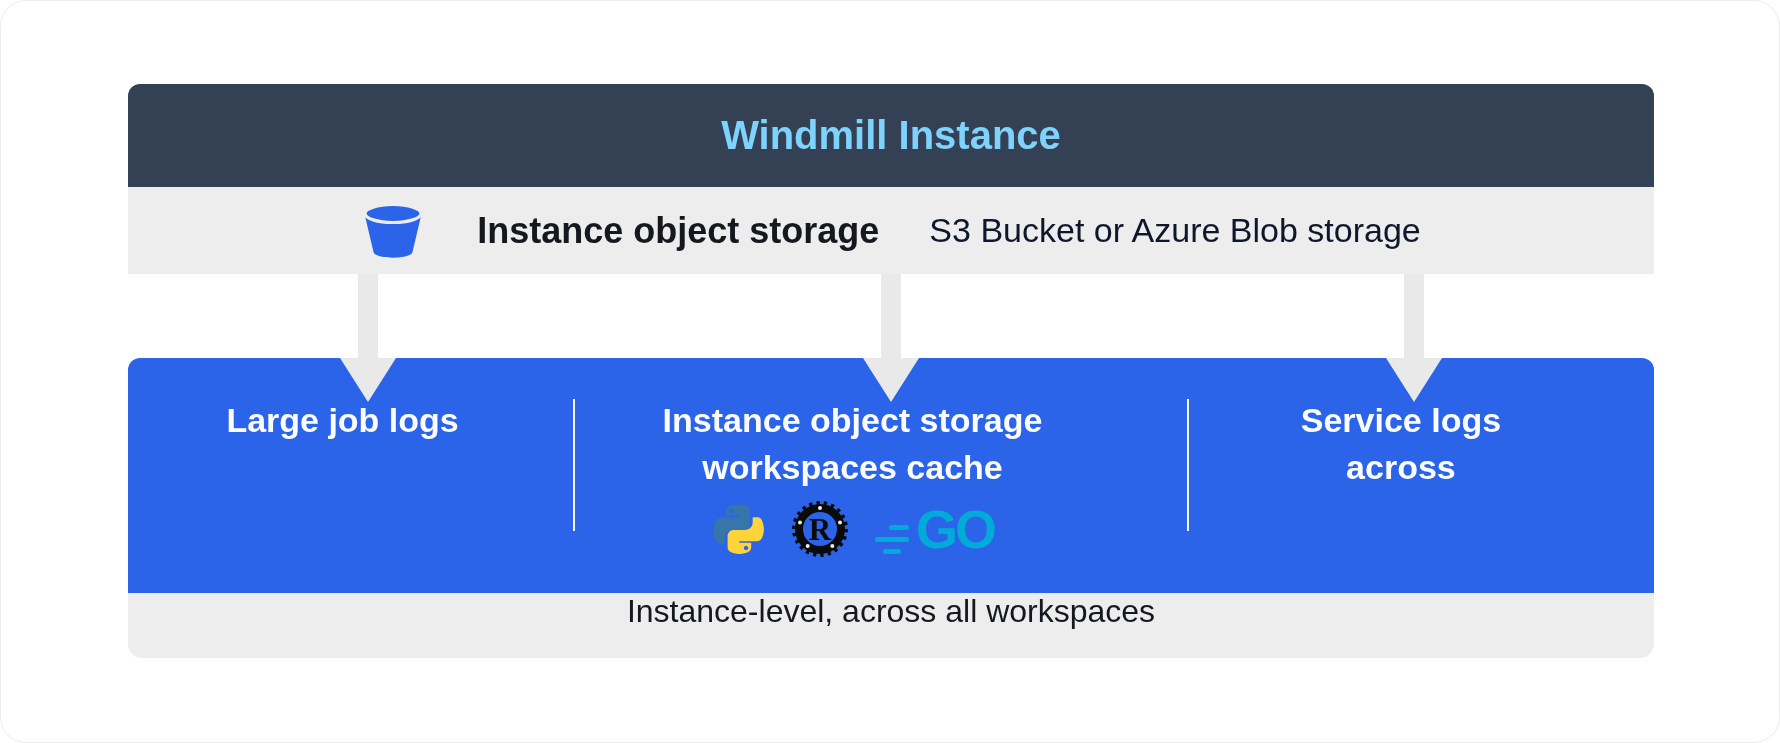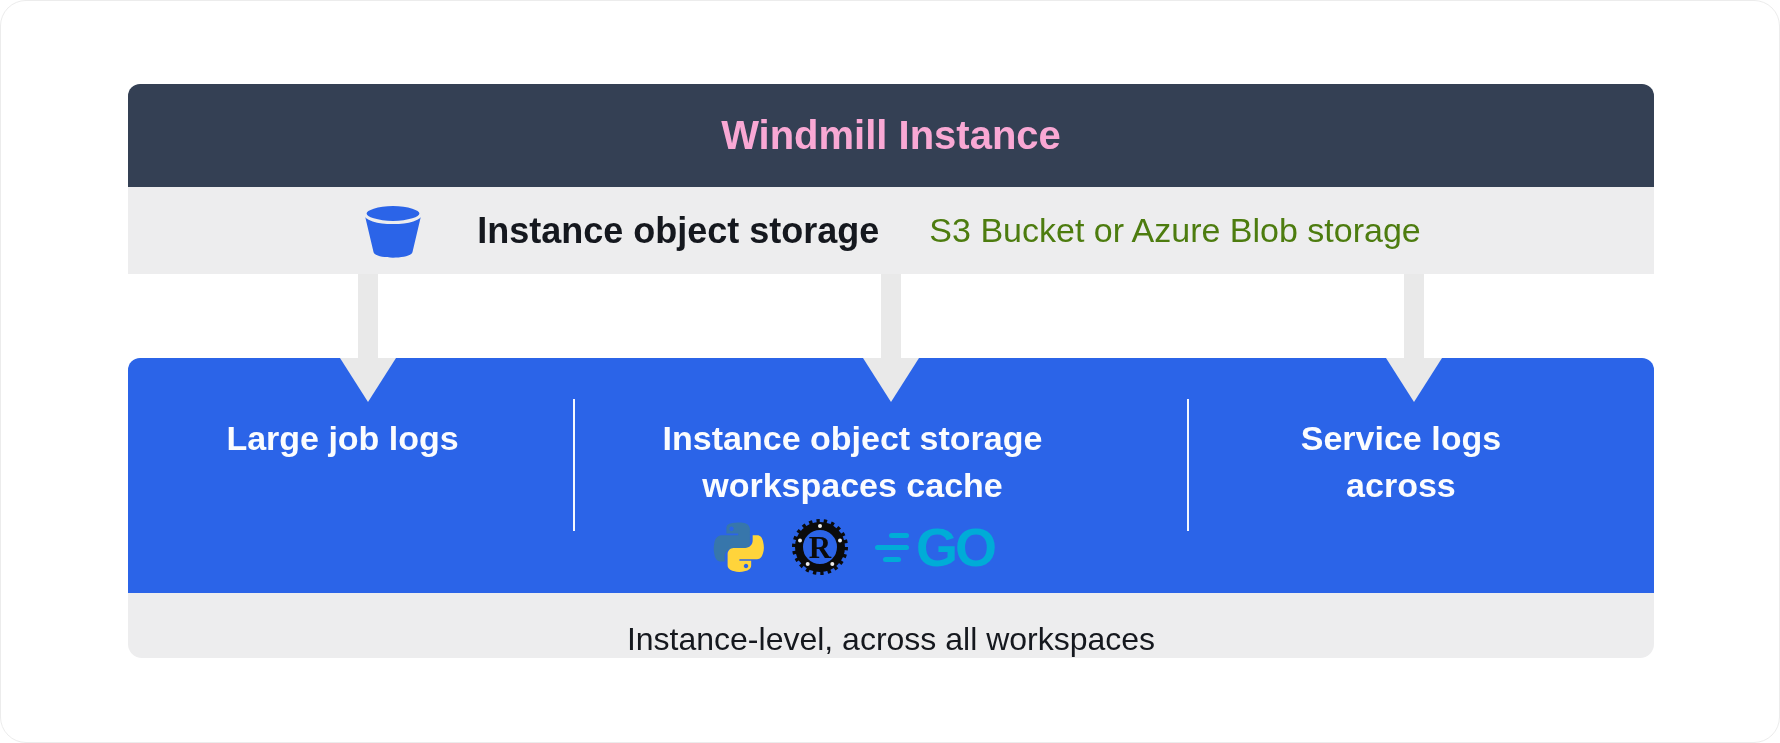--- a/index.html
+++ b/index.html
@@ -24,39 +24,39 @@
 
   
   .header {
     position: absolute; left: 0; top: 0;
     width: 1526px; height: 103px;
     background: #344054;
     border-radius: 12px 12px 0 0;
     display: flex; align-items: center; justify-content: center;
   }
   .header-title {
-    color: #f9a8d4; font-size: 40px; font-weight: 700;
+    color: #7dd3fc; font-size: 40px; font-weight: 700;
   }
 
   
   .storage-bar {
     position: absolute; left: 0; top: 103px;
     width: 1526px; height: 87px;
     background: #ededee;
     display: flex; align-items: center; justify-content: center;
   }
   .bucket-wrap { width: 64px; height: 64px; margin-top: 4px; flex: 0 0 auto; }
   .storage-title {
     margin-left: 52px;
     color: #15181e; font-size: 36px; font-weight: 700;
     white-space: nowrap;
   }
   .storage-subtitle {
     margin-left: 50px;
-    color: #4d7c0f; font-size: 34px; font-weight: 400;
+    color: #0f172a; font-size: 34px; font-weight: 400;
     white-space: nowrap;
   }
 
   
   .gap-row {
     position: absolute; left: 0; top: 190px;
     width: 1526px; height: 84px; background: #ffffff;
   }
   .arrow-shaft {
     position: absolute; top: 190px;
@@ -79,21 +79,21 @@
 
   
   .blue-panel {
     position: absolute; left: 0; top: 274px;
     width: 1526px; height: 235px;
     background: #2b64e8;
     border-radius: 12px 12px 0 0;
     display: flex;
   }
   .feature {
-    padding-top: 57px;
+    padding-top: 39px;
     text-align: center;
     color: #fbfcfe;
   }
   .feature-left   { width: 446px; }
   .feature-middle { width: 614px; }
   .feature-right  { width: 526px; }
   .feature-line {
     display: block;
     font-size: 34px; font-weight: 700; line-height: 47px;
     white-space: nowrap;
@@ -107,39 +107,39 @@
   .divider-2 { left: 1059px; }
 
   .logos-row {
     margin-top: 9px;
     display: flex; align-items: center; justify-content: center;
     gap: 26px; height: 58px;
   }
   .logo { display: flex; align-items: center; }
 
   
-  .go-logo { display: flex; align-items: center; gap: 7px; }
+  .go-logo { display: flex; align-items: flex-end; gap: 7px; }
   .go-lines { display: flex; flex-direction: column; align-items: flex-end; gap: 7px; }
   .go-line { height: 5px; background: #00ACD7; border-radius: 3px; }
   .go-line-1 { width: 20px; }
   .go-line-2 { width: 34px; }
   .go-line-3 { width: 18px; margin-right: 8px; }
   .go-text {
     color: #00ACD7; font-size: 54px; font-weight: 700;
     letter-spacing: -3px; line-height: 50px;
     font-family: "Liberation Sans", sans-serif;
   }
 
   
   .footer-bar {
     position: absolute; left: 0; top: 509px;
     width: 1526px; height: 65px;
     background: #ededee;
     border-radius: 0 0 14px 14px;
-    display: flex; align-items: flex-end; justify-content: center;
+    display: flex; align-items: flex-start; justify-content: center;
   }
   .footer-label {
     color: #15181e; font-size: 32px; font-weight: 400;
   }
 </style>
 </head>
 <body>
 
 <div class="canvas">
   <div class="diagram">

